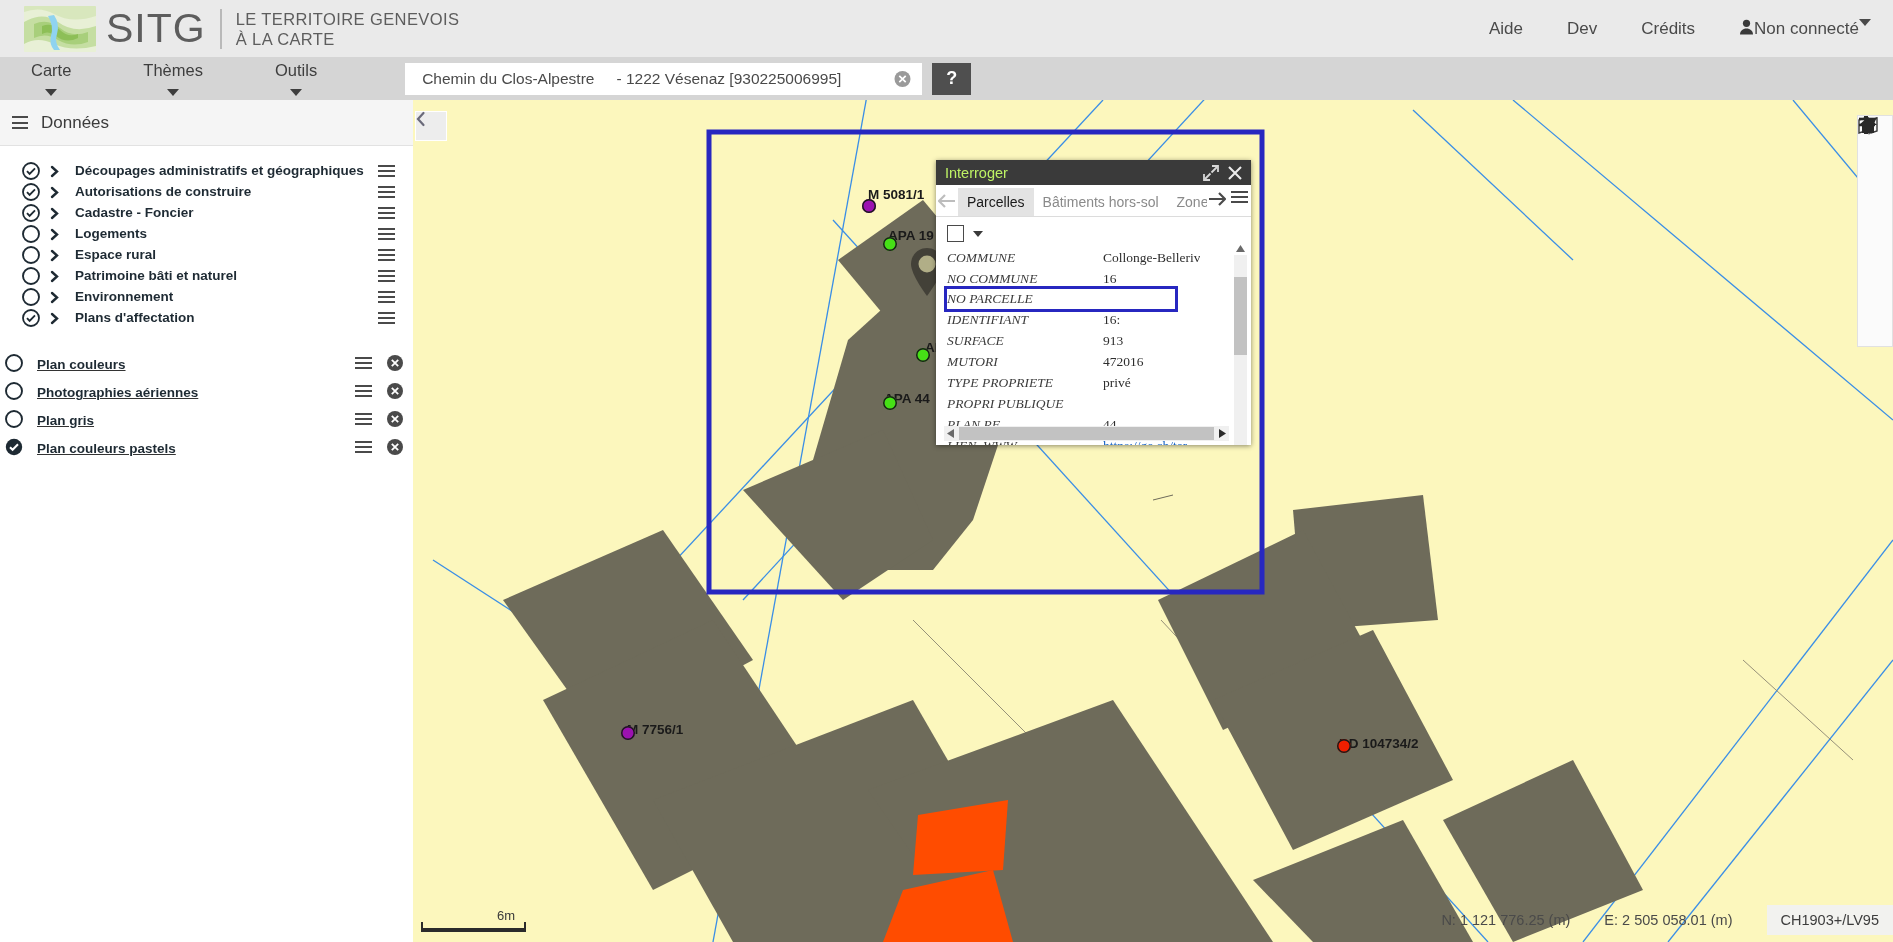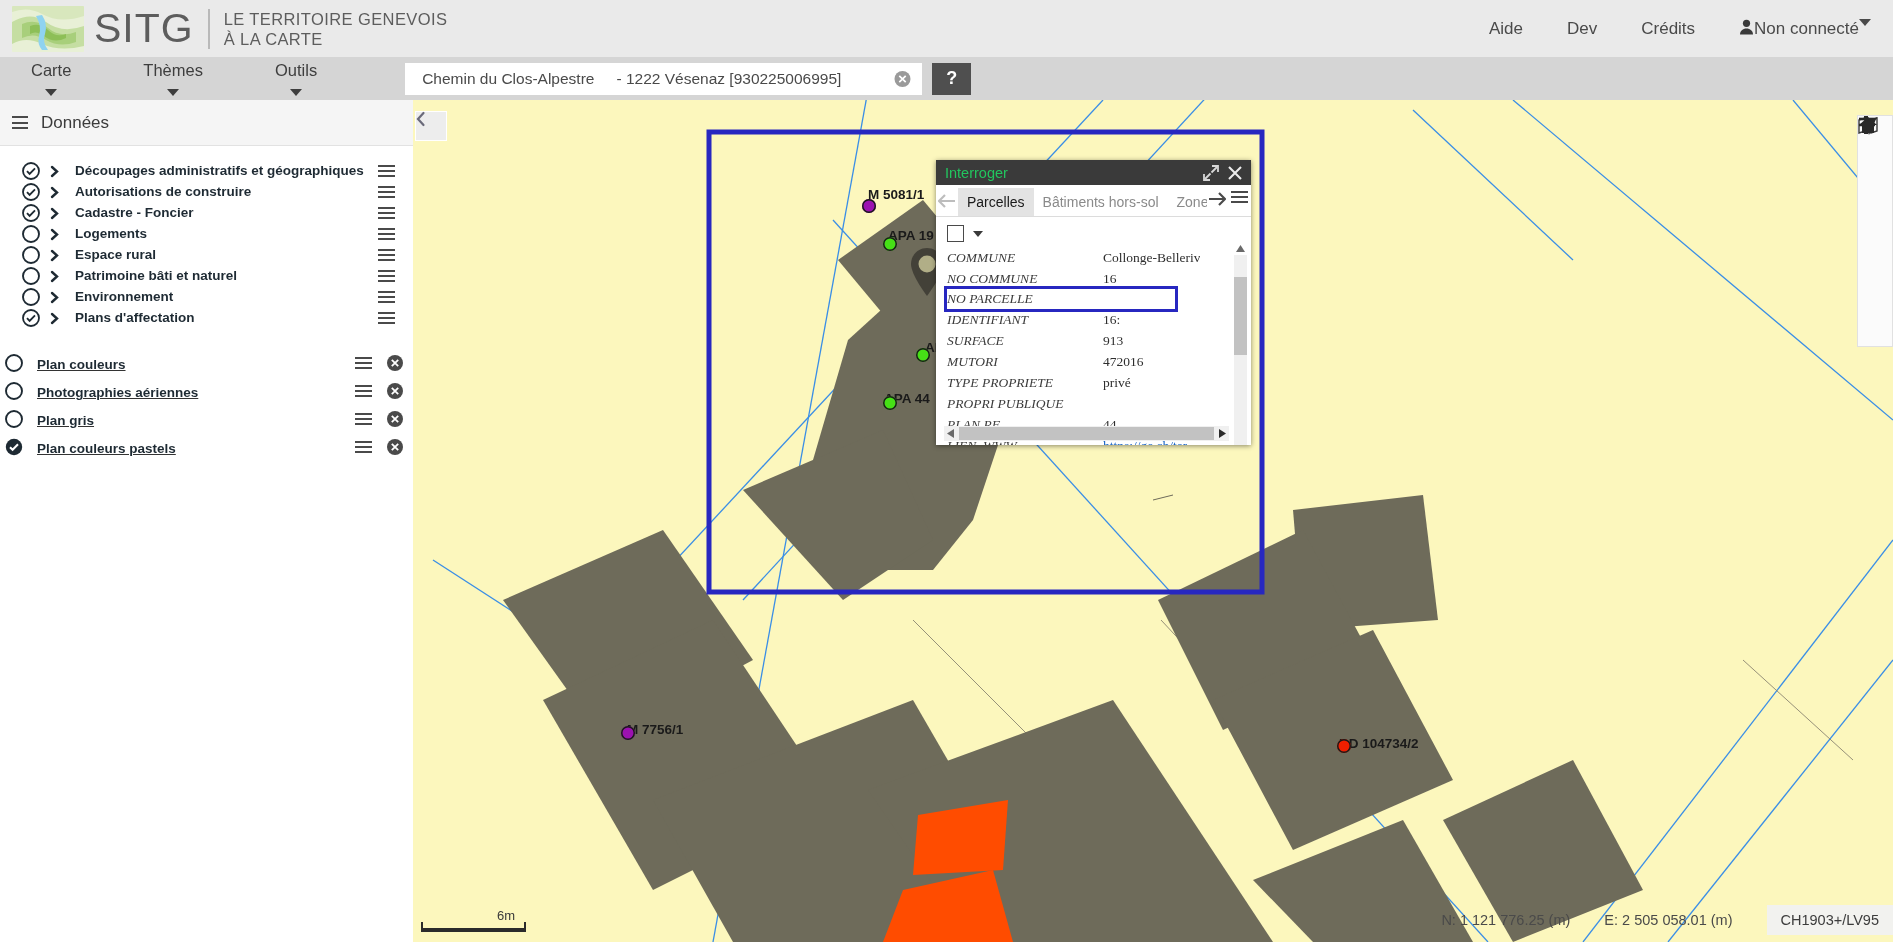--- a/index.html
+++ b/index.html
@@ -9,21 +9,21 @@
     background:#ffffff;color:#333;
     -webkit-font-smoothing:antialiased;
   }
   .app{position:relative;width:1893px;height:942px;overflow:hidden;}
 
   
   .header{
     position:absolute;left:0;top:0;width:1893px;height:57px;
     background:#eaeaea;display:flex;align-items:center;
   }
-  .logo-wrap{display:flex;align-items:center;margin-left:12px;}
+  .logo-wrap{display:flex;align-items:center;margin-left:24px;}
   .logo-mark{
     width:72px;height:46px;position:relative;overflow:hidden;
     background:#e9f0d8;border-radius:1px;margin-right:10px;
   }
   .logo-mark svg{display:block;}
   .logo-text{
     font-size:41px;letter-spacing:1px;color:#5d5d5d;font-weight:400;
     font-family:"Liberation Sans", sans-serif;
   }
   .logo-div{
@@ -183,21 +183,21 @@
   .rail .ritem{width:22px;height:22px;display:flex;align-items:center;justify-content:center;cursor:pointer;}
 
   
   .popup{
     position:absolute;left:936px;top:160px;width:315px;height:285px;
     background:#fff;box-shadow:0 1px 5px rgba(0,0,0,.45);
     display:flex;flex-direction:column;
   }
   .popup-head{
     height:25px;background:#3a3a3a;display:flex;align-items:center;
-    color:#22c55e;font-size:14.5px;padding-left:9px;
+    color:#bef264;font-size:14.5px;padding-left:9px;
   }
   .popup-head .ptitle{flex:1;}
   .phead-ico{width:16px;height:16px;margin-right:8px;cursor:pointer;}
   .tabs-row{
     height:31px;display:flex;align-items:center;background:#fff;position:relative;
     border-bottom:1px solid #dcdcdc;
   }
   .tab-nav{
     width:22px;height:22px;display:flex;align-items:center;justify-content:center;cursor:pointer;flex:0 0 22px;
   }

